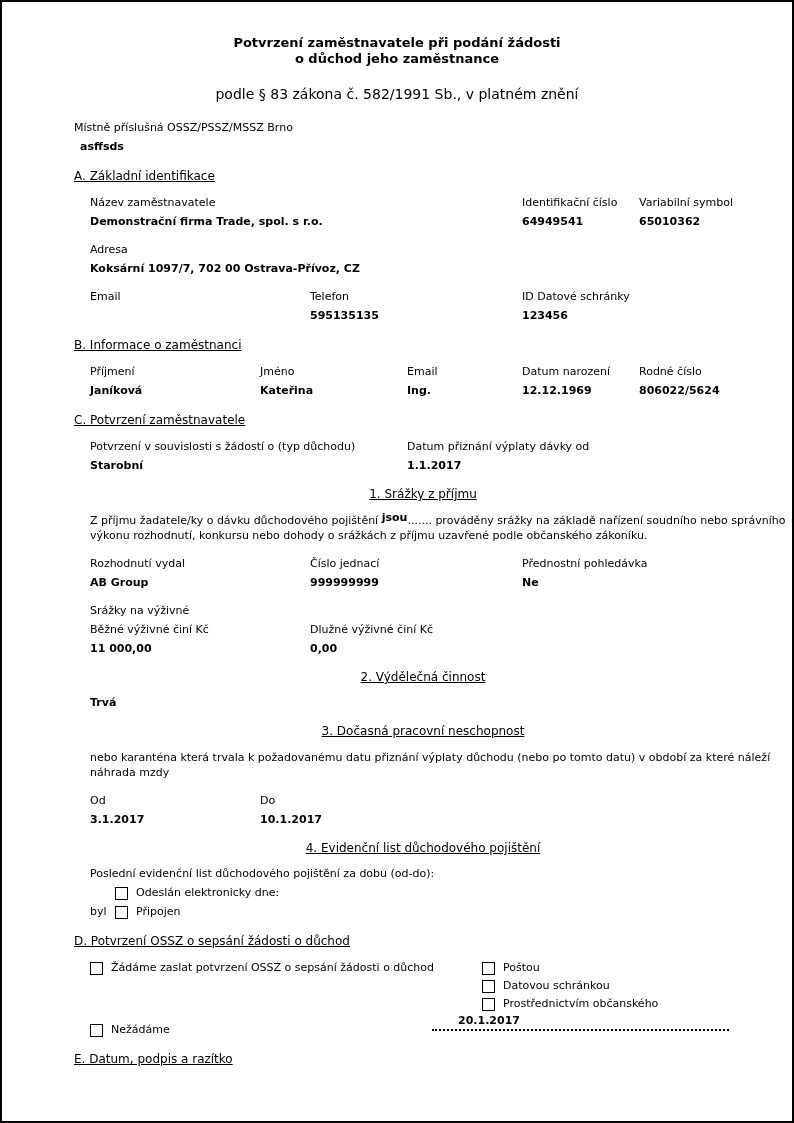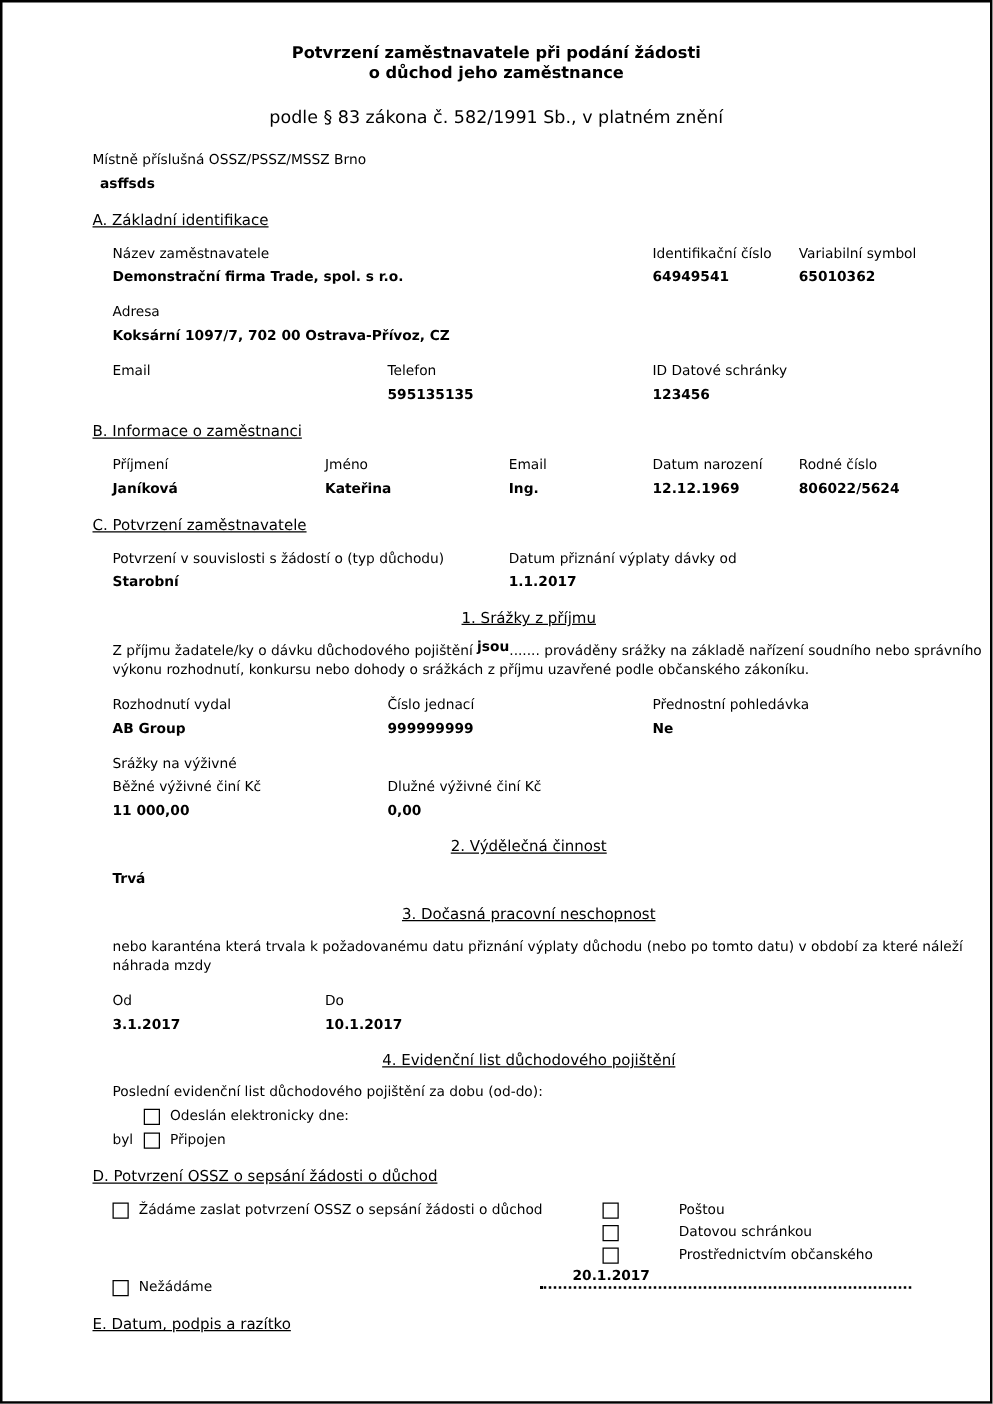--- a/index.html
+++ b/index.html
@@ -51,21 +51,21 @@
   .cb {
     width:13px; height:13px; flex:0 0 13px;
     border:1px solid #000; background:#fff; margin-right:8px;
   }
   .byl { width:25px; }
   .indent25 { margin-left:41px; }
 
   .d-grid { display:flex; margin-left:16px; margin-top:4px; }
   .d-left { width:392px; }
   .d-left .cbrow, .d-right .cbrow { margin-left:0; }
-  .d-right .cbrow { margin-bottom:4px;gap:40px; }
+  .d-right .cbrow { margin-bottom:4px; }
   .nezadame { margin-top:8px; }
 
   .sig {
     position:absolute; left:430px; top:1012px; width:300px;
   }
   .sig-date { font-weight:700; margin-left:26px; margin-bottom:1px; }
   .dotline { width:297px; border-bottom:2px dotted #000; height:2px; }
   .sig-caption { margin-top:4px; }
 </style>
 </head>

